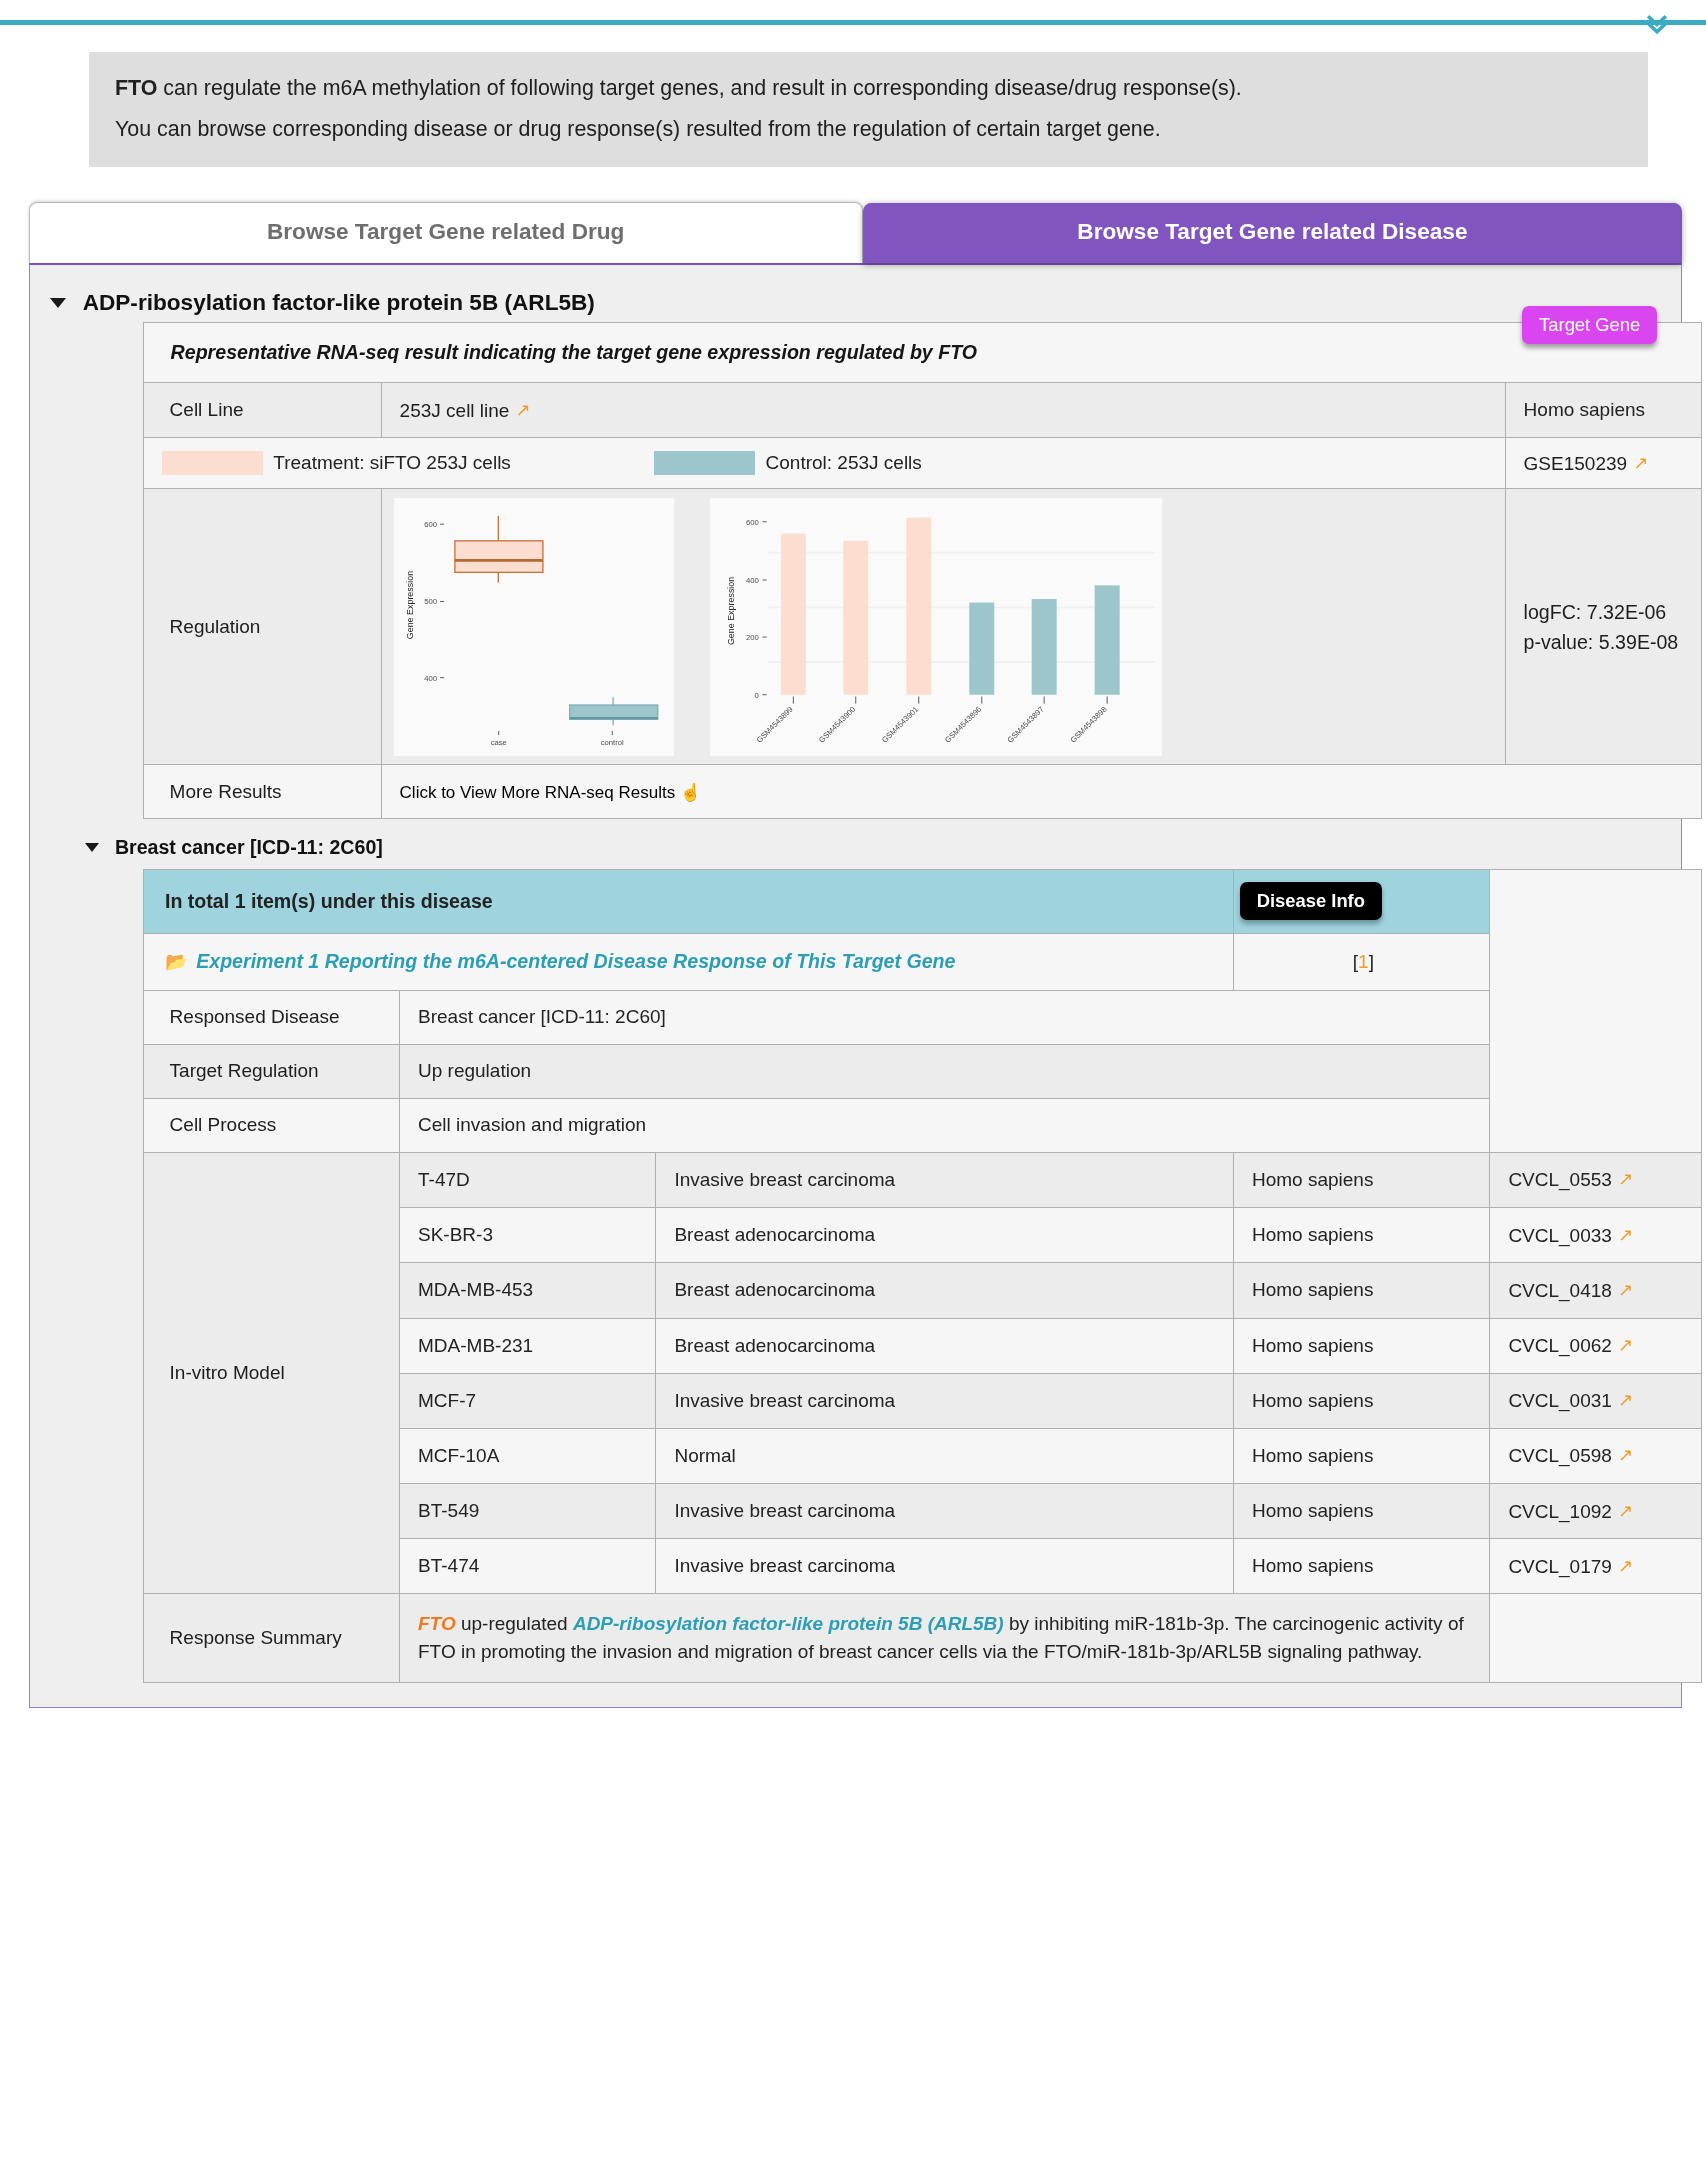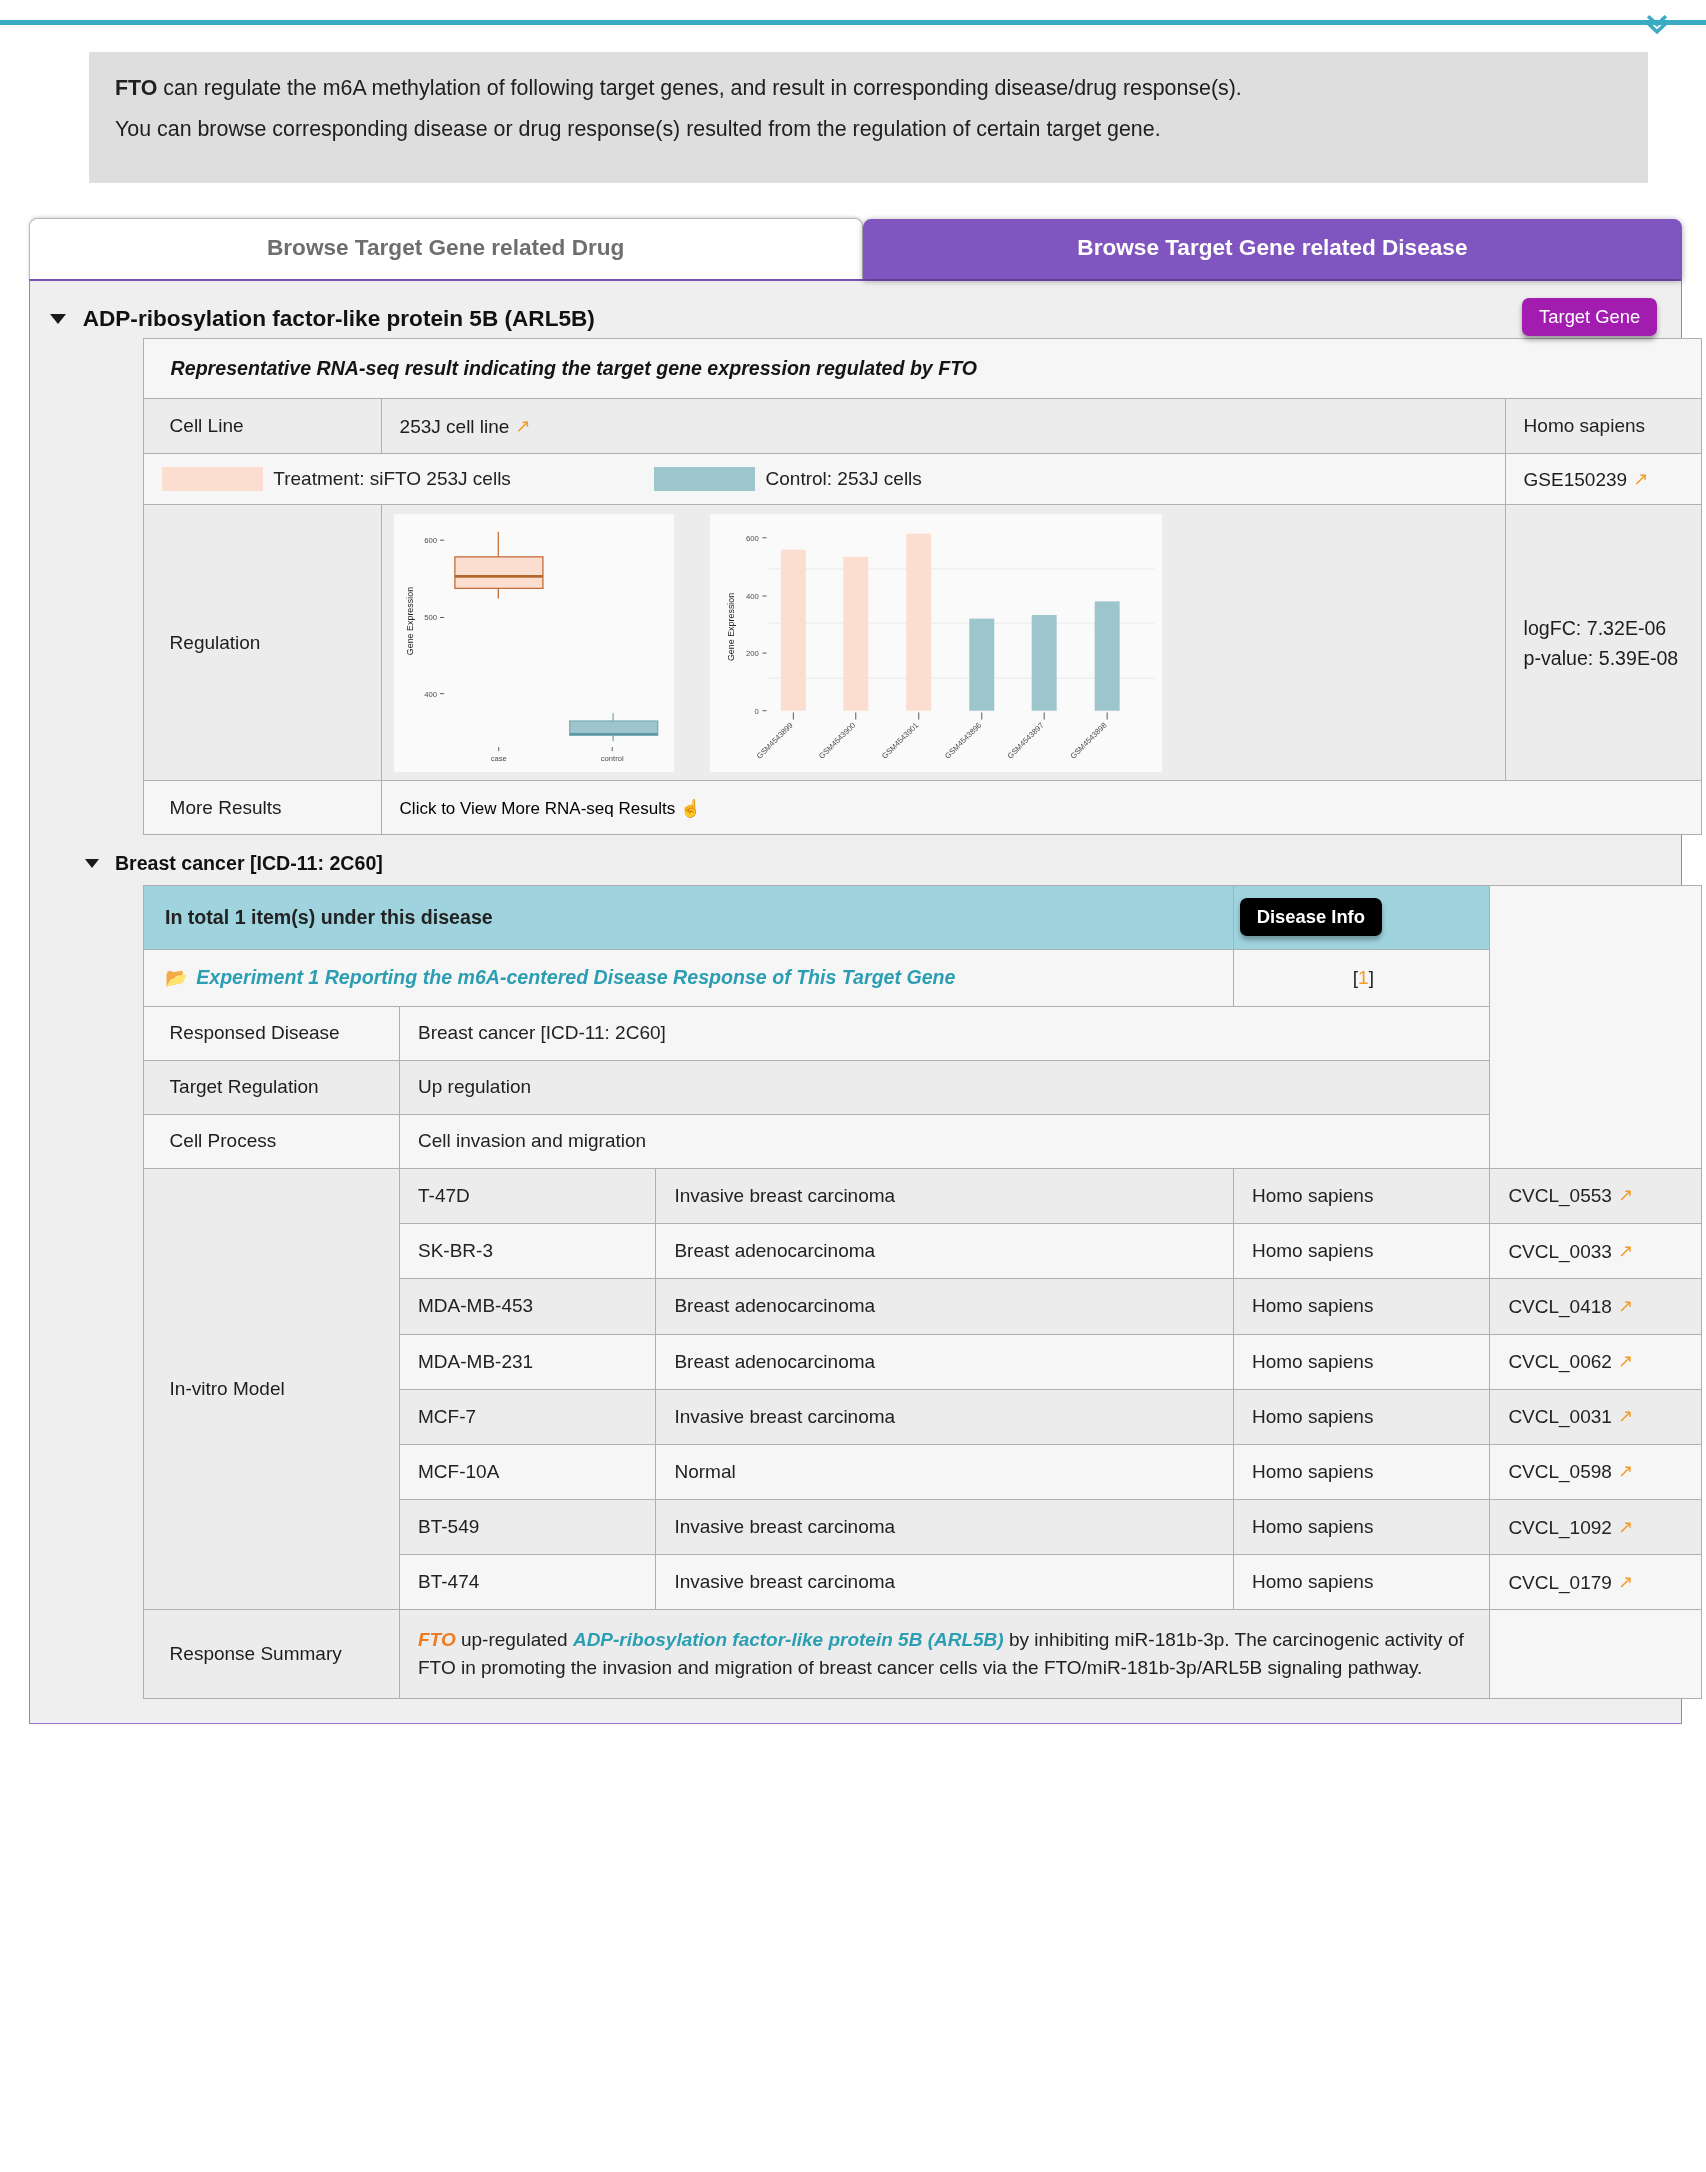--- a/index.html
+++ b/index.html
@@ -42,21 +42,21 @@
     border-radius: 1px;
     padding: 21.4px 26px 22.6px 26px;
     max-width: 1559px;
   }
   .desc-box p {
     margin: 0 0 13px 0;
     font-size: 21.4px;
     line-height: 1.34;
     color: #202020;
   }
-  .desc-box p:last-child { margin-bottom: 16px; }
+  .desc-box p:last-child { margin-bottom: 0; }
   .desc-box .strong { font-weight: bold; }
 
   
   .tabs-area { padding: 35px 24px 0 28.6px; }
   .tabstrip { display: flex; align-items: flex-end; }
   .tab {
     font-size: 22.6px;
     font-weight: bold;
     text-align: center;
     padding: 16.7px 0 18px 0;
@@ -107,21 +107,21 @@
   .pill {
     position: absolute;
     right: 6px;
     top: 4.8px;
     color: #fff;
     font-size: 18.4px;
     border-radius: 7.1px;
     padding: 7.7px 16.7px 8.3px 16.7px;
     box-shadow: 0 3.6px 5.4px rgba(0,0,0,.35);
   }
-  .pill.blue  { background: #a21caf; }
+  .pill.blue  { background: #d946ef; margin-top: 24px; }
   .pill.red   { background: #000000; }
 
   
   .tbl {
     width: 1559px;
     margin-left: 95px;
     border-collapse: collapse;
     background: #F6F6F6;
     border: 1.2px solid #AFAFAF;
     font-size: 19px;

